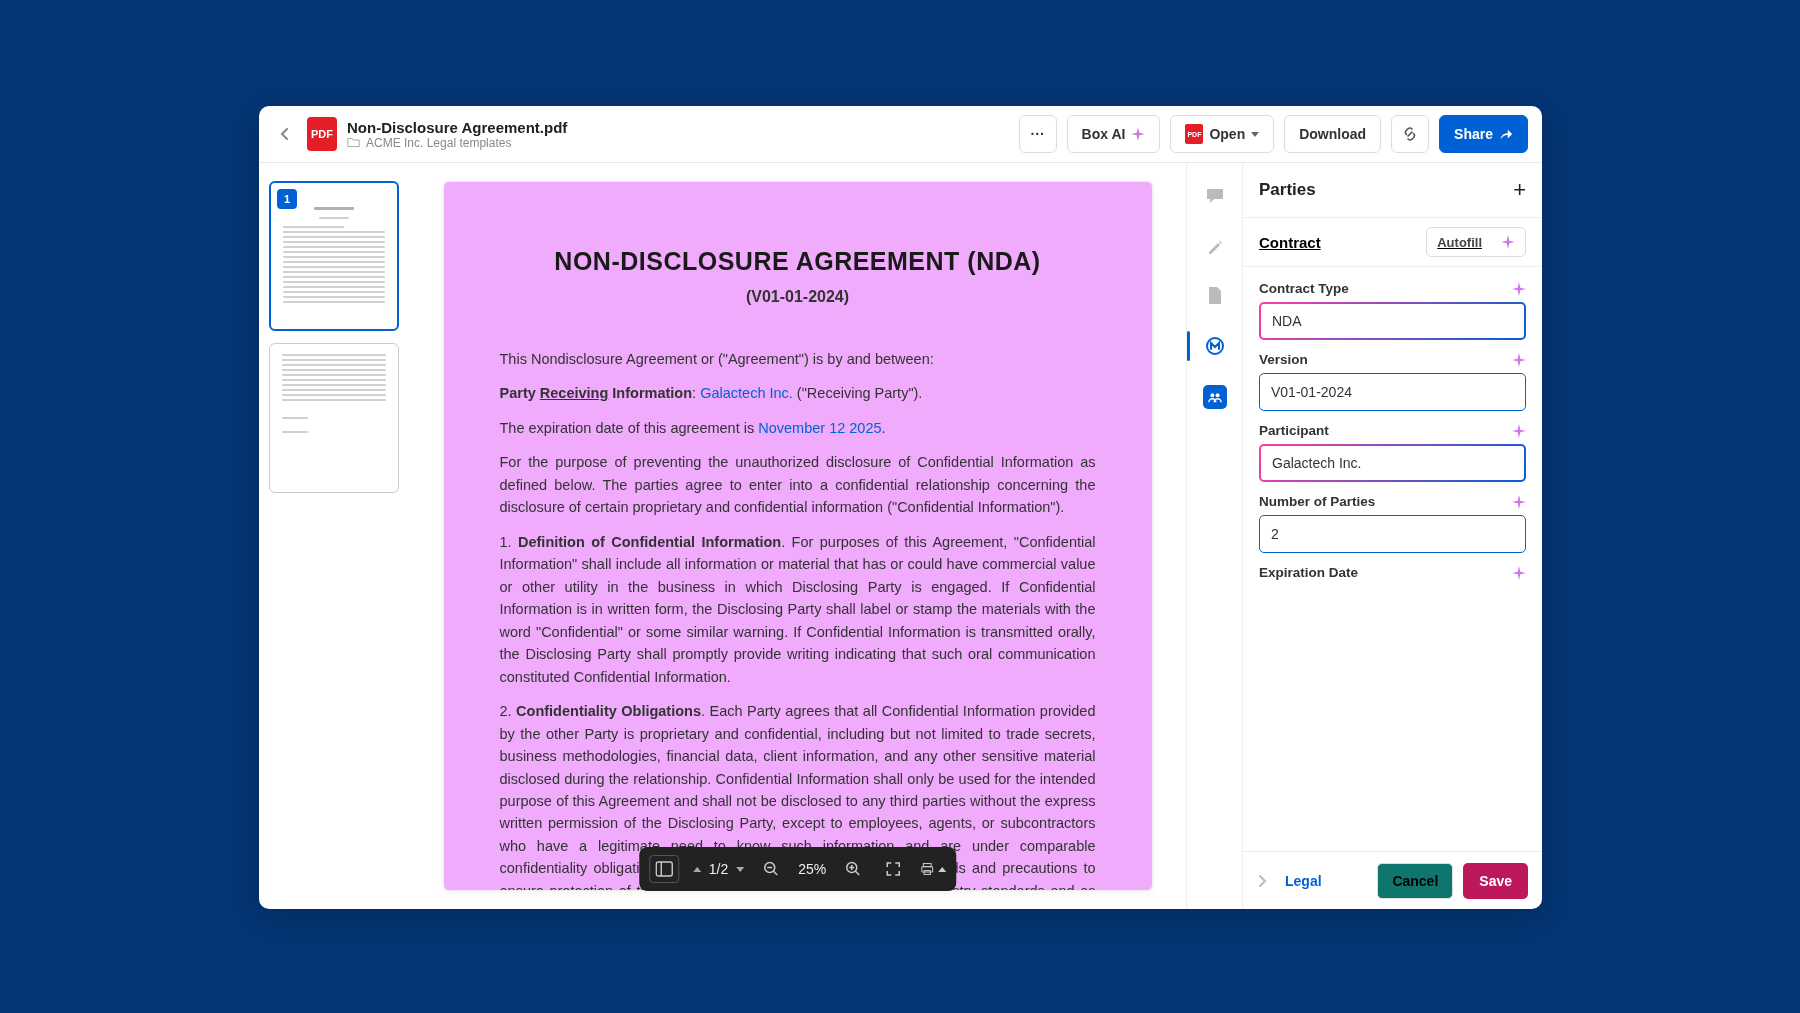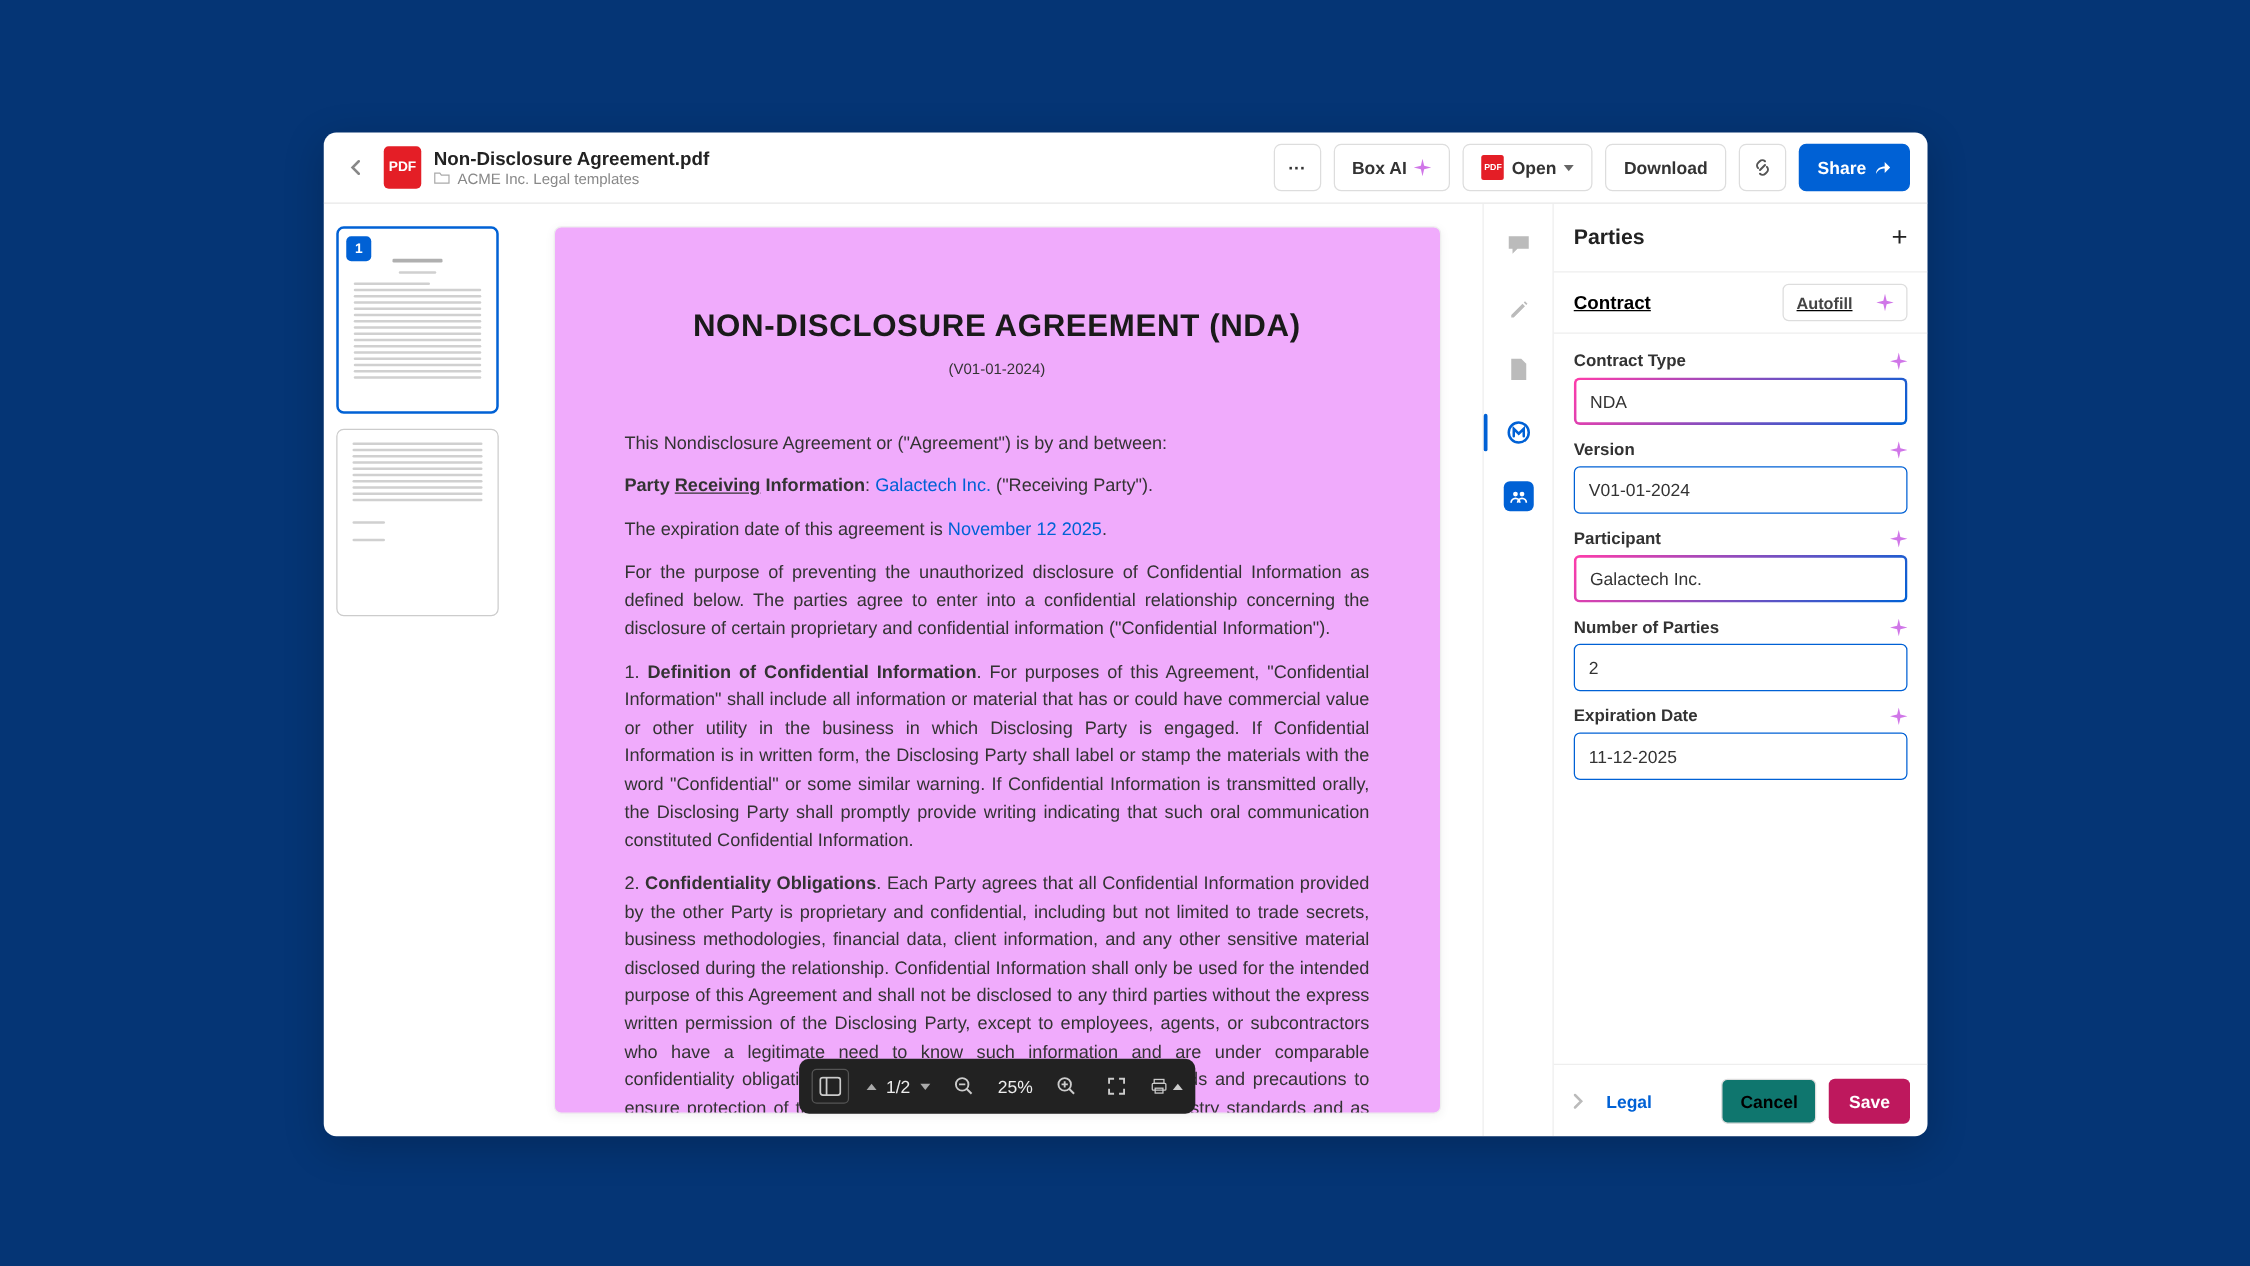--- a/index.html
+++ b/index.html
@@ -25,21 +25,21 @@
 .thumb.active { border:2px solid #0061d5;}
 .page-num { position:absolute; top:6px; left:6px; width:20px; height:20px; background:#0061d5; color:#fff; border-radius:4px; display:flex; align-items:center; justify-content:center; font-size:11px; font-weight:600;}
 .thumb-lines { position:absolute; top:10px; left:12px; right:12px; display:flex; flex-direction:column; gap:3px;}
 .thumb-lines.offset { top:10px;}
 .tline { height:2px; background:#d0d0d0; border-radius:1px;}
 .tline.short{width:60%;}
 .tline.title{width:40%; height:3px; background:#b0b0b0; margin:0 auto 4px;}
 .viewer-wrap { flex:1; position:relative; display:flex; justify-content:center; padding:18px 30px;}
 .page { width:710px; background:#f0abfc; border:1px solid #eee; border-radius:6px; padding:65px 56px 20px; box-shadow:0 2px 8px rgba(0,0,0,0.05); overflow:hidden;}
 .doc-title { text-align:center; font-size:25px; font-weight:800; color:#1a1a1a; letter-spacing:0.5px; margin-bottom:12px;}
-.doc-sub { text-align:center; font-size:12px; font-weight:400; color:#333; margin-bottom:42px;}
+.doc-sub { text-align:center; font-size:16px; font-weight:700; color:#333; margin-bottom:42px;}
 .doc-body { font-size:14.5px; color:#333; line-height:1.55;}
 .doc-body p { margin-bottom:12px;}
 .doc-body p.just { text-align:justify;}
 .underline { text-decoration:underline; }
 .linkish { color:#0061d5;}
 .viewer-toolbar { position:absolute; bottom:18px; left:50%; transform:translateX(-50%); height:44px; background:#222; border-radius:8px; display:flex; align-items:center; padding:0 10px; gap:14px; color:#eee; font-size:14px;}
 .vt-btn { width:26px; height:26px; display:flex; align-items:center; justify-content:center; color:#ccc; cursor:pointer;}
 .vt-page { display:flex; align-items:center; gap:8px;}
 .tri-up{width:0;height:0;border-left:4px solid transparent;border-right:4px solid transparent;border-bottom:5px solid #aaa;}
 .tri-down{width:0;height:0;border-left:4px solid transparent;border-right:4px solid transparent;border-top:5px solid #aaa;}
@@ -315,21 +315,20 @@
           <input class="field-input" value="2" style="">
         </div>
 
         <div class="field-row">
           <div class="field-label">
             <span>Expiration Date</span>
             <svg class="spark" viewBox="0 0 16 16">
                 <path d="M8 0 L9.5 6.5 L16 8 L9.5 9.5 L8 16 L6.5 9.5 L0 8 L6.5 6.5 Z" fill="#d076e8"></path>
               </svg>
           </div>
-          <input class="field-input" value="11-12-2025" style="">
         </div>
 
       </div>
       <div class="meta-footer">
         <div class="collapse">
           <svg width="10" height="14" viewBox="0 0 10 14">
               <path d="M3 2 L8 7 L3 12" stroke="#bbb" stroke-width="2" fill="none" stroke-linecap="round"></path>
             </svg>
         </div>
         <button class="link-btn">Legal</button>

